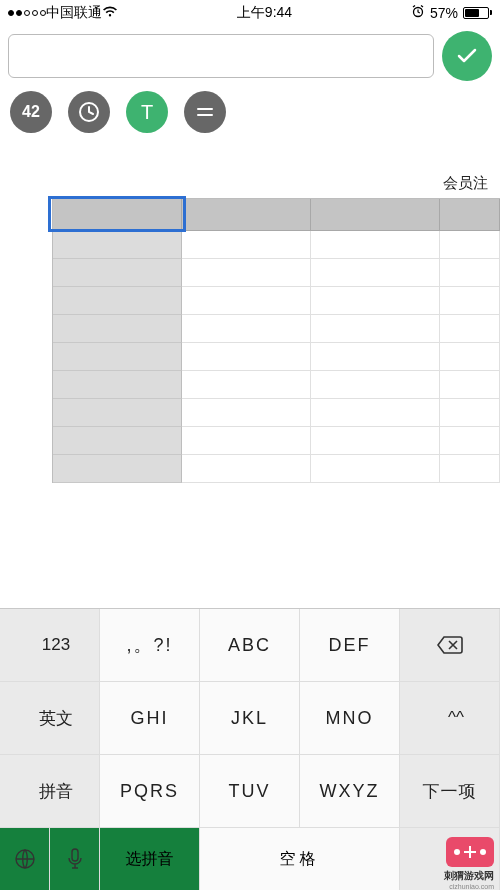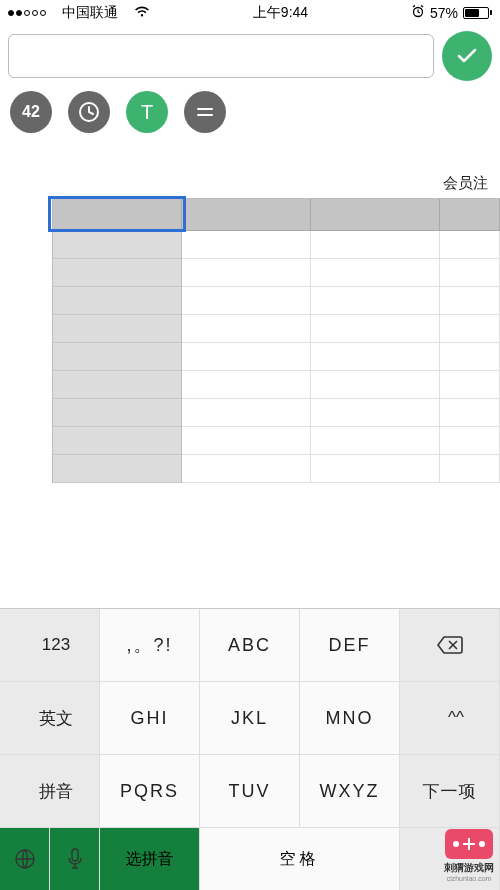--- a/index.html
+++ b/index.html
@@ -1,20 +1,20 @@
 <!DOCTYPE html>
 <html><head>
 <meta charset="utf-8">
 <style>
   * { margin: 0; padding: 0; box-sizing: border-box; }
   html, body { width: 500px; height: 890px; font-family: -apple-system, "Helvetica Neue", sans-serif; background: #fff; overflow: hidden; }
 
   
   .status-bar { height: 25px; display: flex; align-items: center; justify-content: space-between; padding: 0 8px; font-size: 14px; font-weight: 500; color: #000; }
-  .status-left { display: flex; align-items: center; gap: 16px; }
+  .status-left { display: flex; align-items: center; gap: 0; }
   .signal-dots { display: flex; gap: 2px; align-items: center; }
   .dot { width: 6px; height: 6px; border-radius: 50%; border: 1px solid #000; }
   .dot.filled { background: #000; }
   .wifi-icon { display: inline-block; }
   .status-right { display: flex; align-items: center; gap: 5px; }
   .battery { display: inline-flex; align-items: center; }
   .battery-body { width: 26px; height: 12px; border: 1px solid #000; border-radius: 2px; position: relative; }
   .battery-fill { position: absolute; left: 1px; top: 1px; bottom: 1px; width: 57%; background: #000; border-radius: 1px; }
   .battery-tip { width: 2px; height: 5px; background: #000; margin-left: 1px; border-radius: 0 1px 1px 0; }
 
@@ -50,21 +50,21 @@
   .key { height: 73px; background: #fafafa; border-right: 1px solid #ddd; border-bottom: 1px solid #ddd; display: flex; align-items: center; justify-content: center; font-size: 18px; color: #222; letter-spacing: 2px; cursor: pointer; }
   .key.side { background: #eaeaea; font-size: 17px; letter-spacing: 0; padding-left: 13px; }
   .key.backspace { background: #eaeaea; }
   .key.next { background: #eaeaea; font-size: 17px; letter-spacing: 1px; grid-row: span 1; }
   .bottom-row { display: grid; grid-template-columns: 50px 50px 100px 200px 100px; }
   .bkey { height: 62px; border-right: 1px solid #ddd; display: flex; align-items: center; justify-content: center; font-size: 16px; background: #15803d; cursor: pointer; }
   .bkey.space { letter-spacing: 4px; background: #fafafa; }
   .bkey.next2 { background: #eaeaea; letter-spacing: 2px; font-size: 17px; }
 
   
-  .watermark { position: absolute; right: 6px; bottom: 8px; display: flex; flex-direction: column; align-items: center; pointer-events: none; }
+  .watermark { position: absolute; right: 6px; bottom: 0; display: flex; flex-direction: column; align-items: flex-end; pointer-events: none; }
   .wm-icon { width: 48px; height: 30px; background: #e94a6a; border-radius: 6px; display: flex; align-items: center; justify-content: center; gap: 4px; }
   .wm-dot { width: 6px; height: 6px; background: #fff; border-radius: 50%; }
   .wm-plus { width: 12px; height: 12px; position: relative; }
   .wm-plus::before, .wm-plus::after { content: ''; position: absolute; background: #fff; }
   .wm-plus::before { left: 5px; top: 0; width: 2px; height: 12px; }
   .wm-plus::after { top: 5px; left: 0; height: 2px; width: 12px; }
   .wm-text { font-size: 10px; color: #333; margin-top: 2px; font-weight: 600; }
   .wm-sub { font-size: 7px; color: #888; }
 </style>
 </head>

